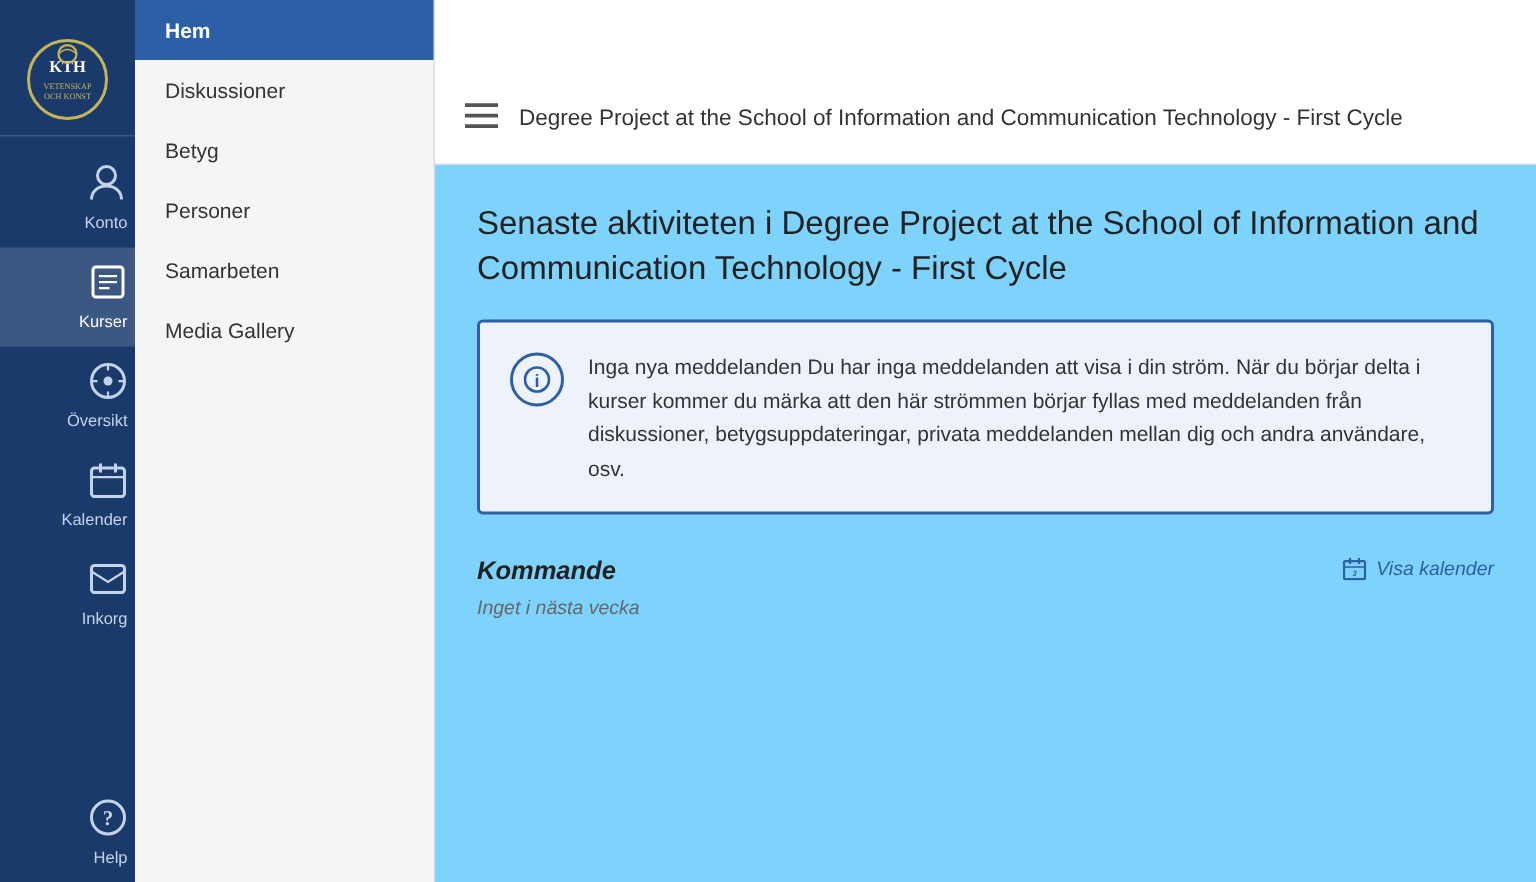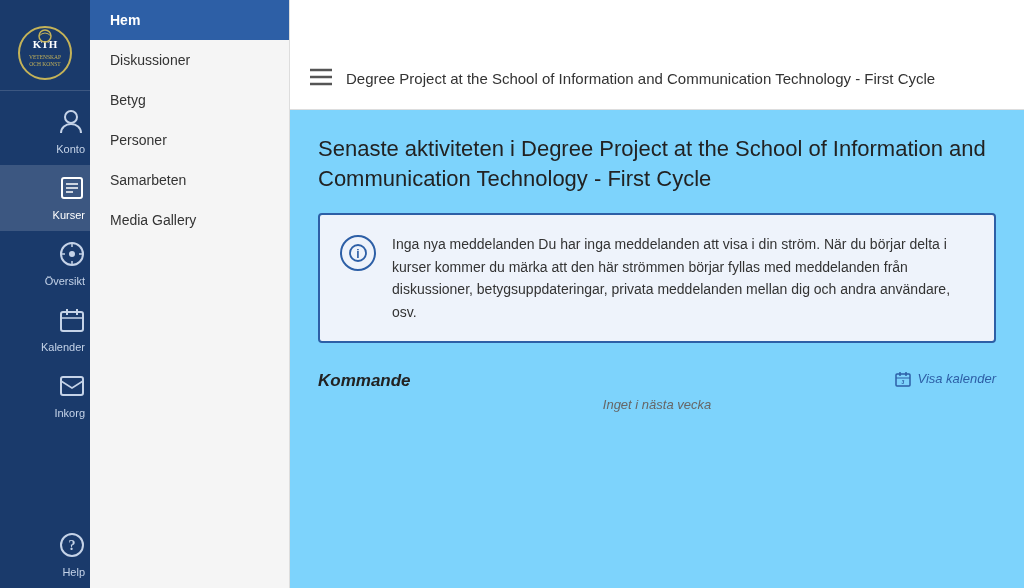--- a/index.html
+++ b/index.html
@@ -168,21 +168,20 @@
       color: #2d5fa6;
       font-size: 13px;
       cursor: pointer;
       text-decoration: none;
     }
     .cal-icon { font-size: 15px; }
     .kommande-empty {
       font-size: 13px;
       color: #666;
       font-style: italic;
-      text-align: center;
     }
   </style>
 </head>
 <body>
 
 <nav class="icon-nav">
   <div class="logo-area">
     <svg class="kth-logo" viewBox="0 0 54 54" xmlns="http://www.w3.org/2000/svg">
       <circle cx="27" cy="27" r="26" fill="#1a3a6b" stroke="#c5b358" stroke-width="2"></circle>
       <text x="27" y="22" text-anchor="middle" fill="#fff" font-size="11" font-weight="bold" font-family="serif">KTH</text>

